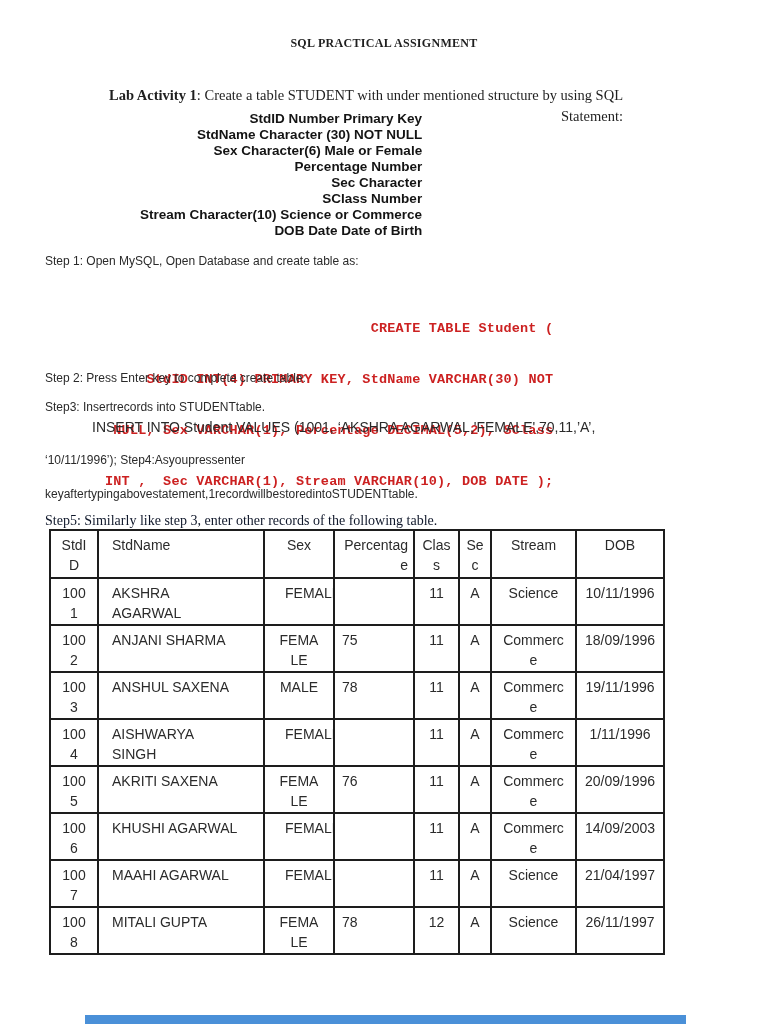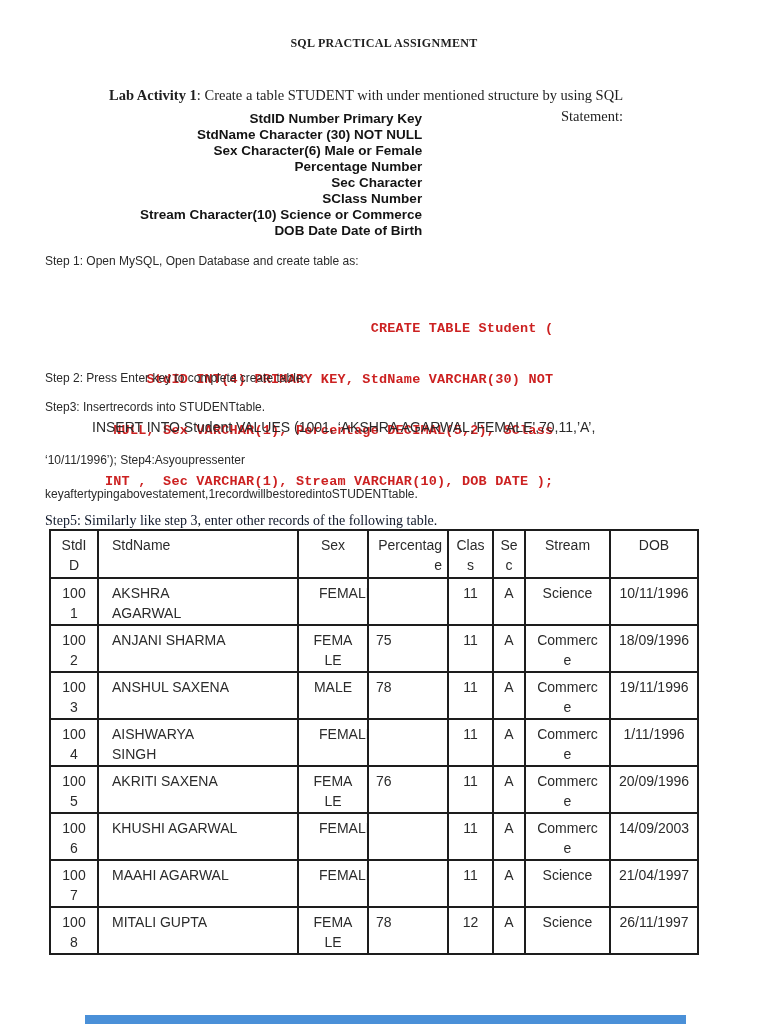--- a/index.html
+++ b/index.html
@@ -46,21 +46,21 @@
     border-collapse:collapse;table-layout:fixed;width:614px;
     font-size:14px;line-height:20px;color:#2b2b2b;border-radius:31px;
   }
   table.students th,table.students td{
     border:2px solid #1d1d1d;vertical-align:top;
     padding:4px 4px 0 4px;text-align:center;white-space:pre-line;
     font-weight:normal;overflow:hidden;
   }
   table.students thead tr{height:48px;}
   table.students tbody tr{height:47px;}
-  .c0{width:48px;} .c1{width:200px;} .c2{width:70px;} .c3{width:80px;}
+  .c0{width:48px;} .c1{width:166px;} .c2{width:70px;} .c3{width:80px;}
   .c4{width:45px;margin-left:19px;} .c5{width:32px;} .c6{width:85px;margin-left:39px;} .c7{width:88px;}
   table.students td.col-name{text-align:left;padding-left:13px;}
   table.students th.col-name{text-align:left;padding-left:13px;}
   table.students td.col-perc{text-align:left;padding-left:7px;}
   table.students th.col-perc{text-align:right;padding-right:5px;}
   table.students td.sex-clip{text-align:left;padding-left:20px;white-space:nowrap;}
   .next-page-bar{
     top:1015px;left:85px;width:601px;height:9px;background:var(--blue,#4a90d8);
   }
 </style>

